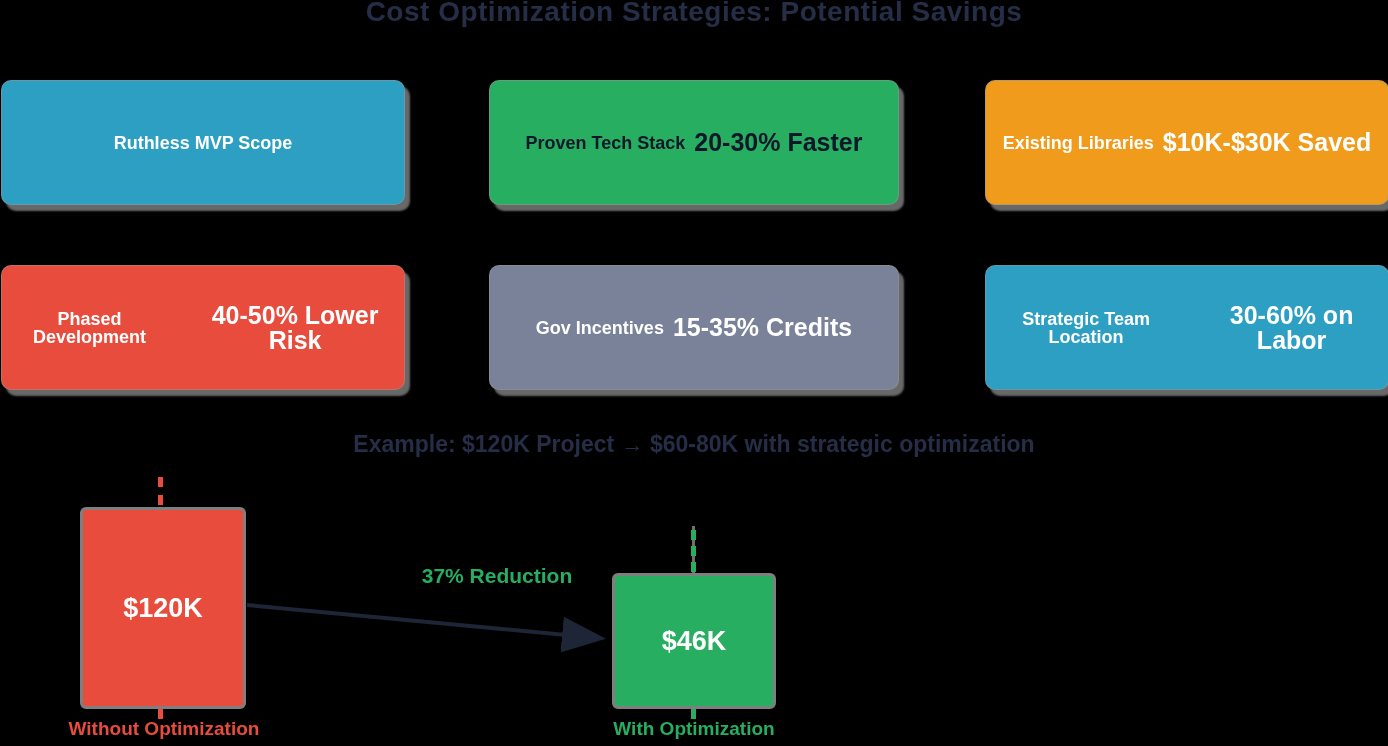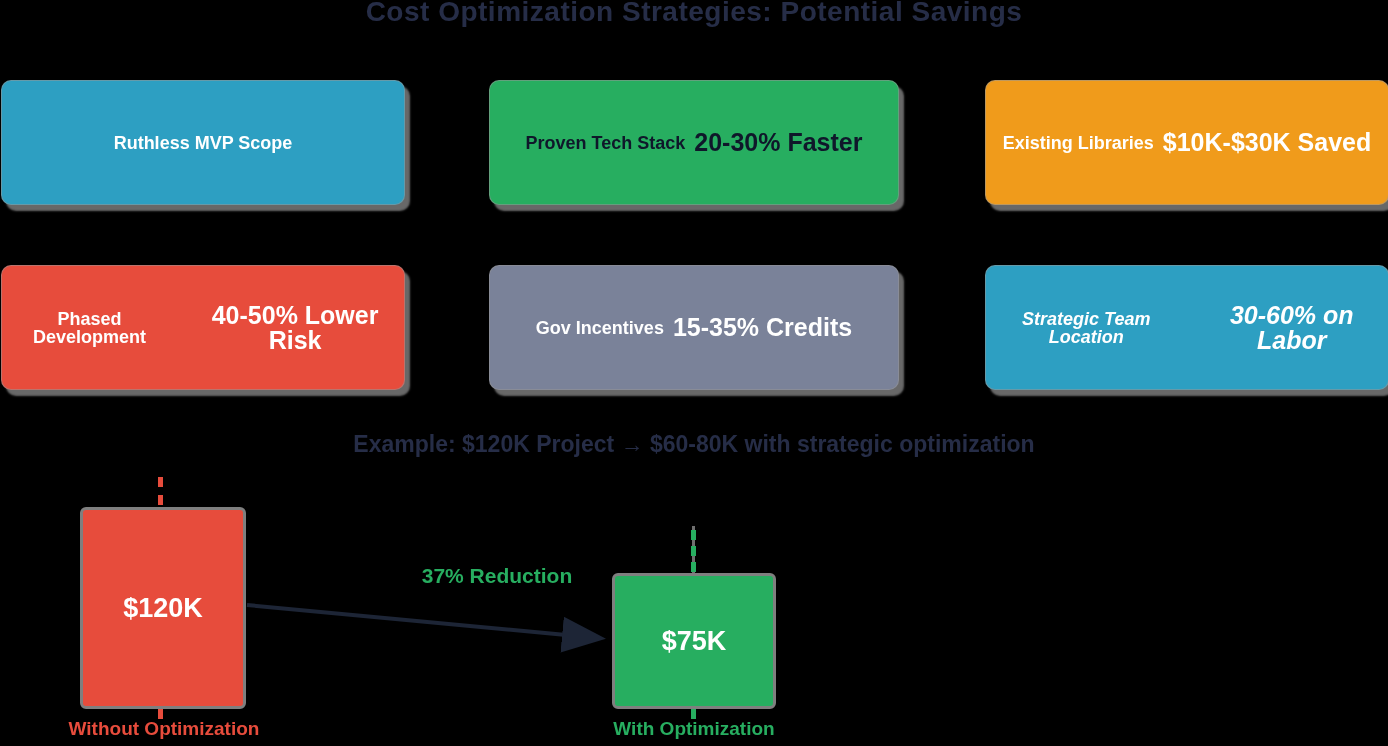--- a/index.html
+++ b/index.html
@@ -37,21 +37,21 @@
     gap:9px;
     text-align:center;
   }
   .card-title{font-size:18px;font-weight:bold;line-height:1;}
   .card-value{font-size:25px;font-weight:bold;line-height:1;}
   .card1{left:1px;  top:80px;  width:402px;}
   .card2{left:489px;top:80px;  width:408px;}
   .card3{left:985px;top:80px;  width:402px;}
   .card4{left:1px;  top:265px; width:402px;}
   .card5{left:489px;top:265px; width:408px;}
-  .card6{left:985px;top:265px; width:402px;font-style:italic;}
+  .card6{left:985px;top:265px; width:402px;}
   .subtitle{
     position:absolute;
     top:431px;
     left:0;
     width:100%;
     margin:0;
     text-align:center;
     font-size:23px;
     font-weight:bold;
   }
@@ -141,21 +141,21 @@
   <div class="stem stem-dashed stem-before-top" style="border-left-color: rgb(231, 76, 60);"></div>
   <div class="bar bar-before" style="background-color: rgb(231, 76, 60); color: rgb(255, 255, 255);">
     <span class="bar-value">$120K</span>
   </div>
   <div class="stem stem-dashed stem-before-bottom" style="border-left-color: rgb(231, 76, 60);"></div>
   <div class="bar-label label-before" style="color: rgb(231, 76, 60);">Without Optimization</div>
 
   <div class="stem stem-gray stem-after-top-gray"></div>
   <div class="stem stem-dashed stem-after-top" style="border-left-color: rgb(39, 174, 96);"></div>
   <div class="bar bar-after" style="background-color: rgb(39, 174, 96); color: rgb(255, 255, 255);">
-    <span class="bar-value">$75K</span>
+    <span class="bar-value">$46K</span>
   </div>
   <div class="stem stem-dashed stem-after-bottom" style="border-left-color: rgb(39, 174, 96);"></div>
   <div class="bar-label label-after" style="color: rgb(39, 174, 96);">With Optimization</div>
 
   <svg class="arrow-layer" viewBox="0 0 1388 746">
     <defs>
       <marker id="arrowhead" markerWidth="11" markerHeight="9" refX="9" refY="4.5" orient="auto">
         <path d="M0,0 L11,4.5 L0,9 z" style="fill: rgb(29, 37, 54);"></path>
       </marker>
     </defs>

